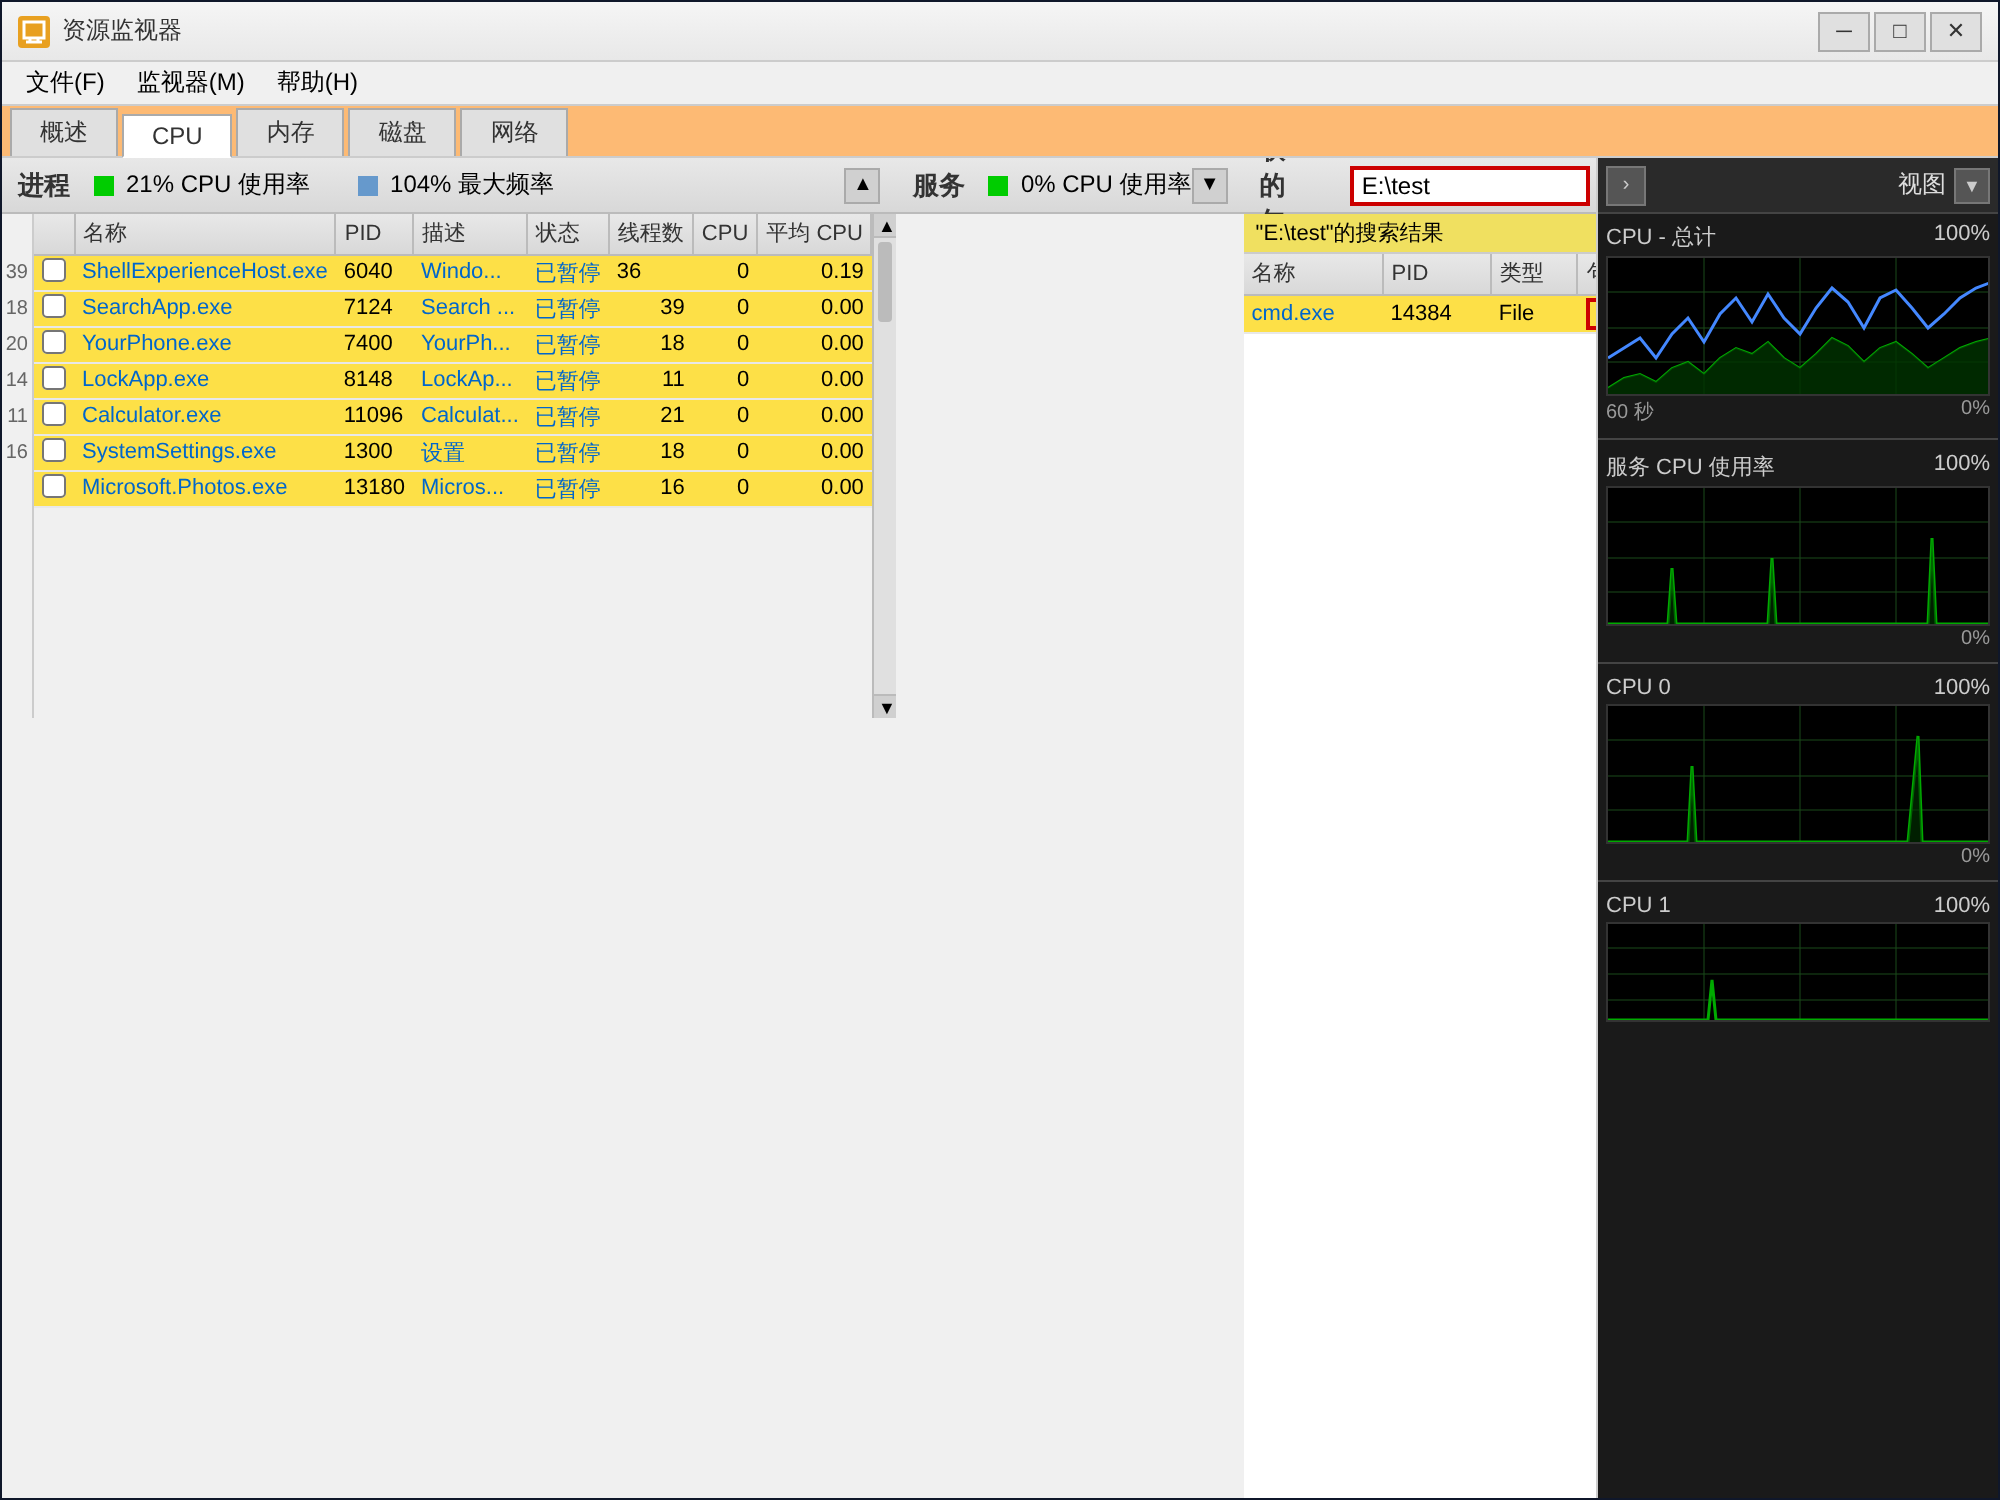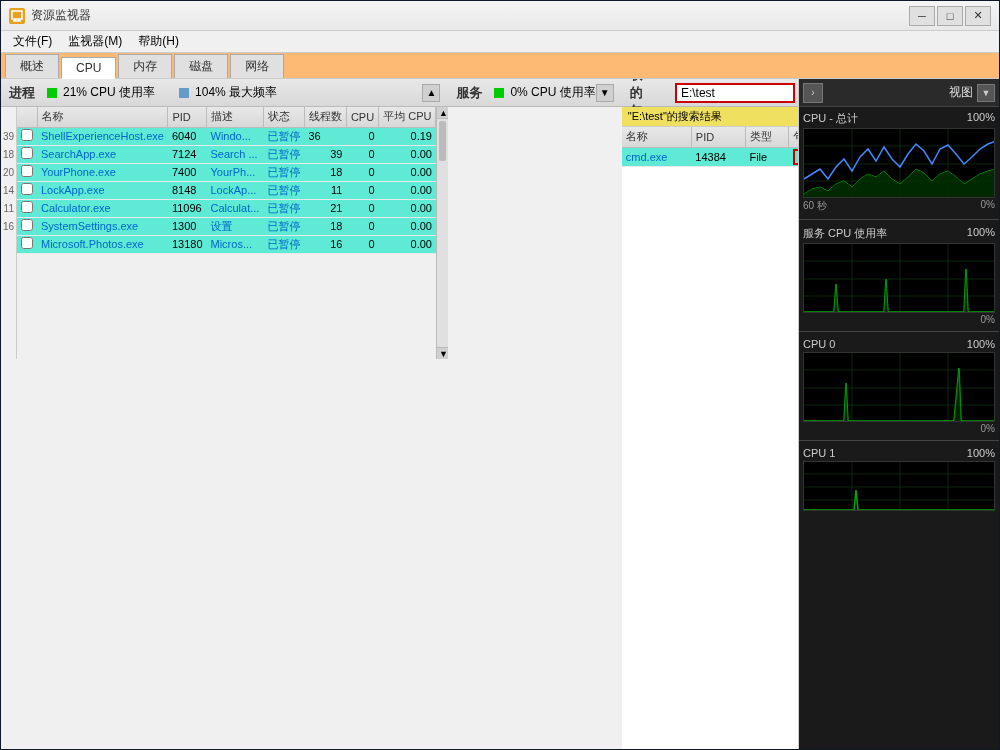--- a/index.html
+++ b/index.html
@@ -182,21 +182,21 @@
     table thead th {
       border-right: 1px solid #bbb;
       border-bottom: 1px solid #bbb;
       padding: 2px 4px;
       text-align: left;
       font-weight: normal;
       color: #333;
     }
     table tbody tr {
       height: 18px;
-      background: #5eead4;
+      background: #fde047;
     }
     table tbody td {
       border-bottom: 1px solid #e8e8e8;
       padding: 1px 4px;
       color: #000;
     }
     .link-blue { color: #0066cc; cursor: pointer; }
     .check-cell { width: 18px; }
     
     .services-section {

